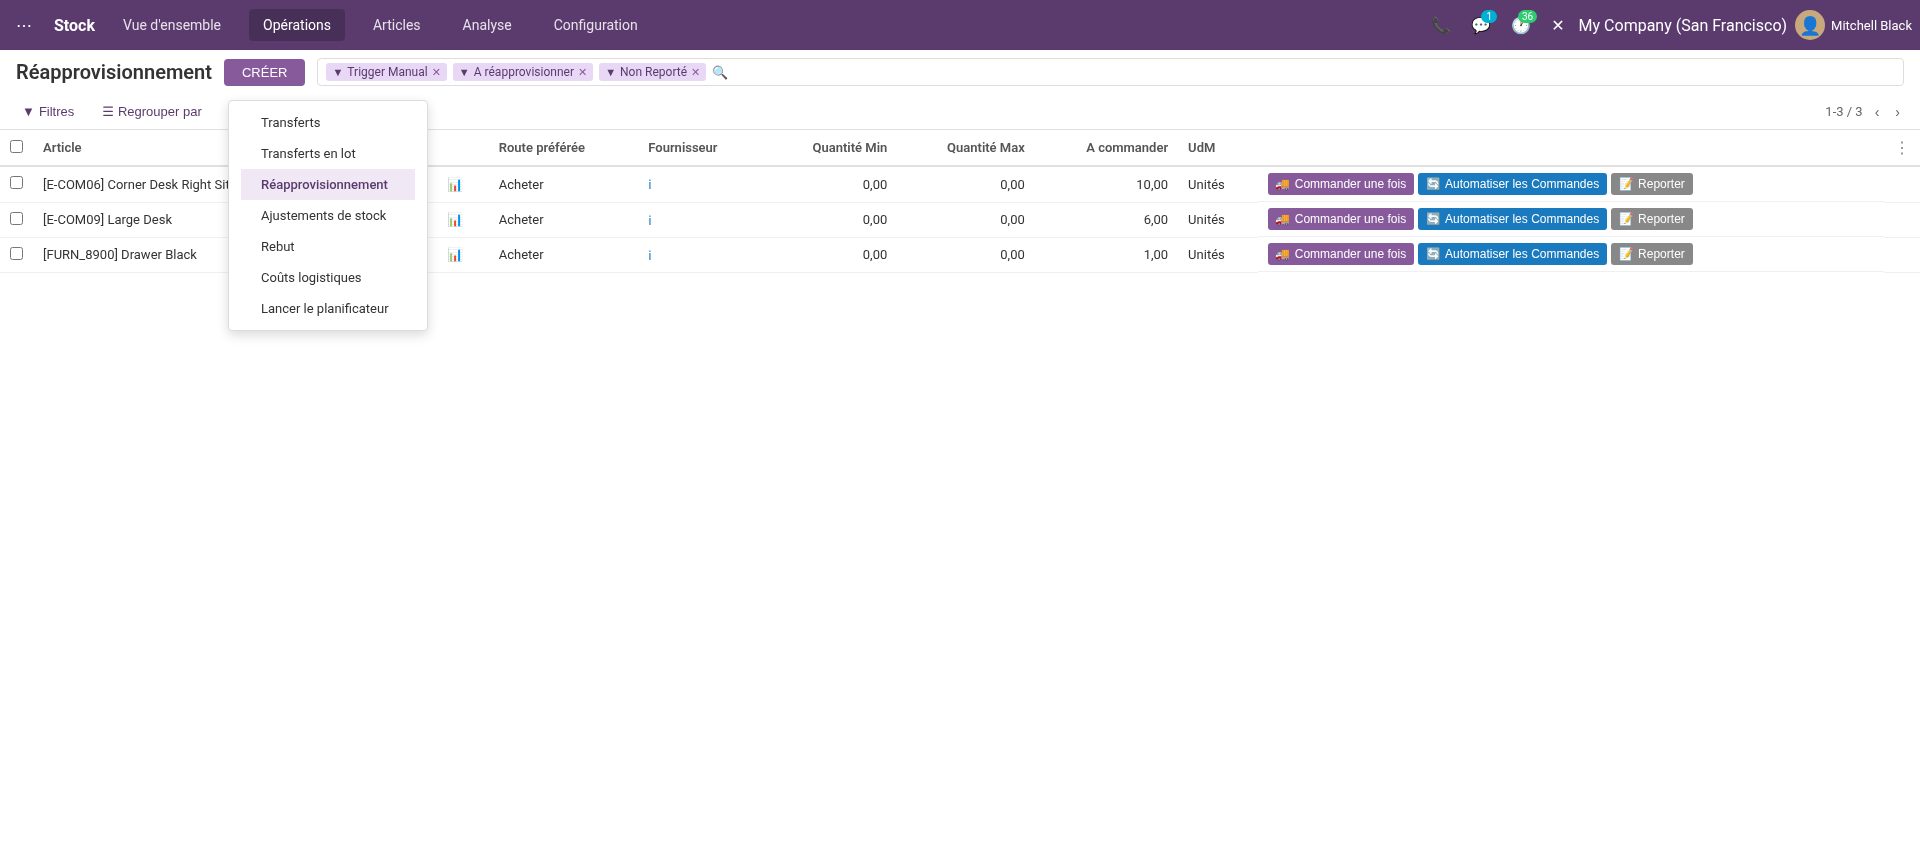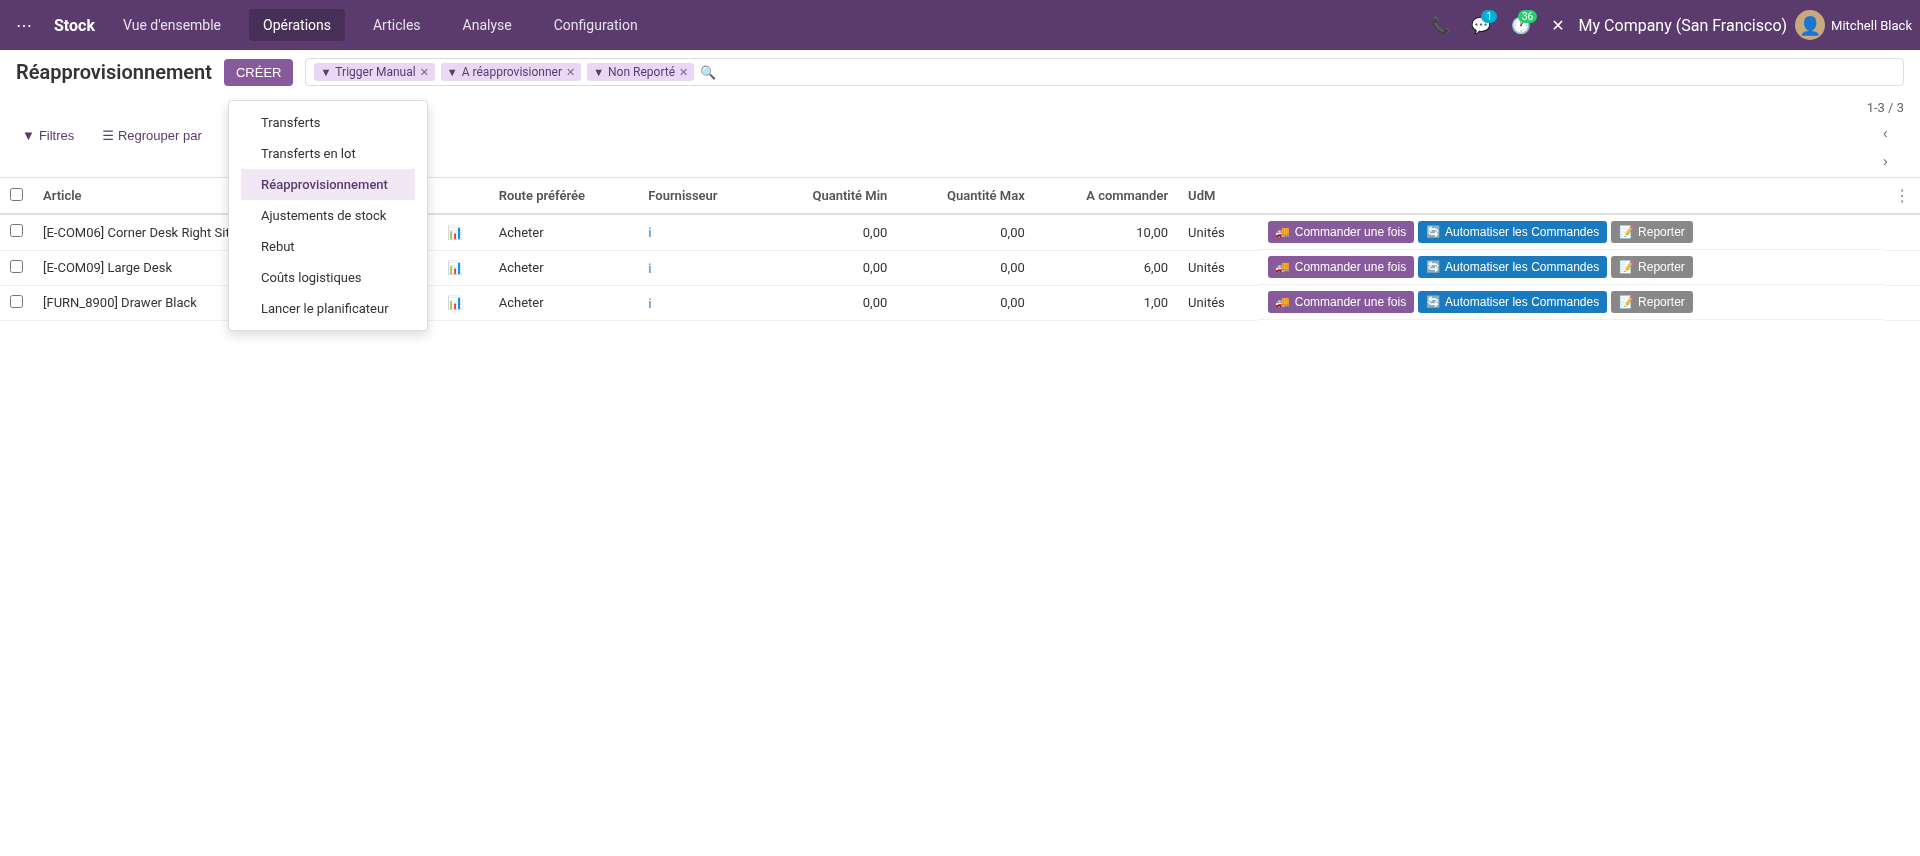--- a/index.html
+++ b/index.html
@@ -56,21 +56,21 @@
       font-size: 13px;
     }
 
     
     .page-content { background: white; min-height: calc(100vh - 50px); }
     .page-title { font-size: 20px; font-weight: 600; color: #333; }
     .btn-create {
       background: #875a9b;
       color: white;
       border: none;
-      padding: 6px 12px;
+      padding: 6px 18px;
       border-radius: 4px;
       cursor: pointer;
       font-size: 13px;
       font-weight: 500;
     }
 
     
     .search-bar {
       display: flex;
       align-items: center;
@@ -105,21 +105,21 @@
 
     
     .toolbar {
       display: flex;
       align-items: center;
       padding: 6px 16px;
       border-bottom: 1px solid #e0e0e0;
       background: white;
       gap: 16px;
     }
-    .toolbar-right { margin-left: auto; display: flex; align-items: center; gap: 8px; flex-direction: column; }
+    .toolbar-right { margin-left: auto; display: flex; align-items: center; gap: 8px; }
     .toolbar-btn {
       display: flex; align-items: center; gap: 4px;
       background: none; border: none; color: #5b3b6e;
       cursor: pointer; font-size: 13px; padding: 4px 6px;
     }
     .pagination { color: #666; font-size: 13px; }
     .pag-btn { background: none; border: none; color: #666; cursor: pointer; font-size: 14px; padding: 2px 4px; }
 
     
     .table-container { overflow-x: auto; }

